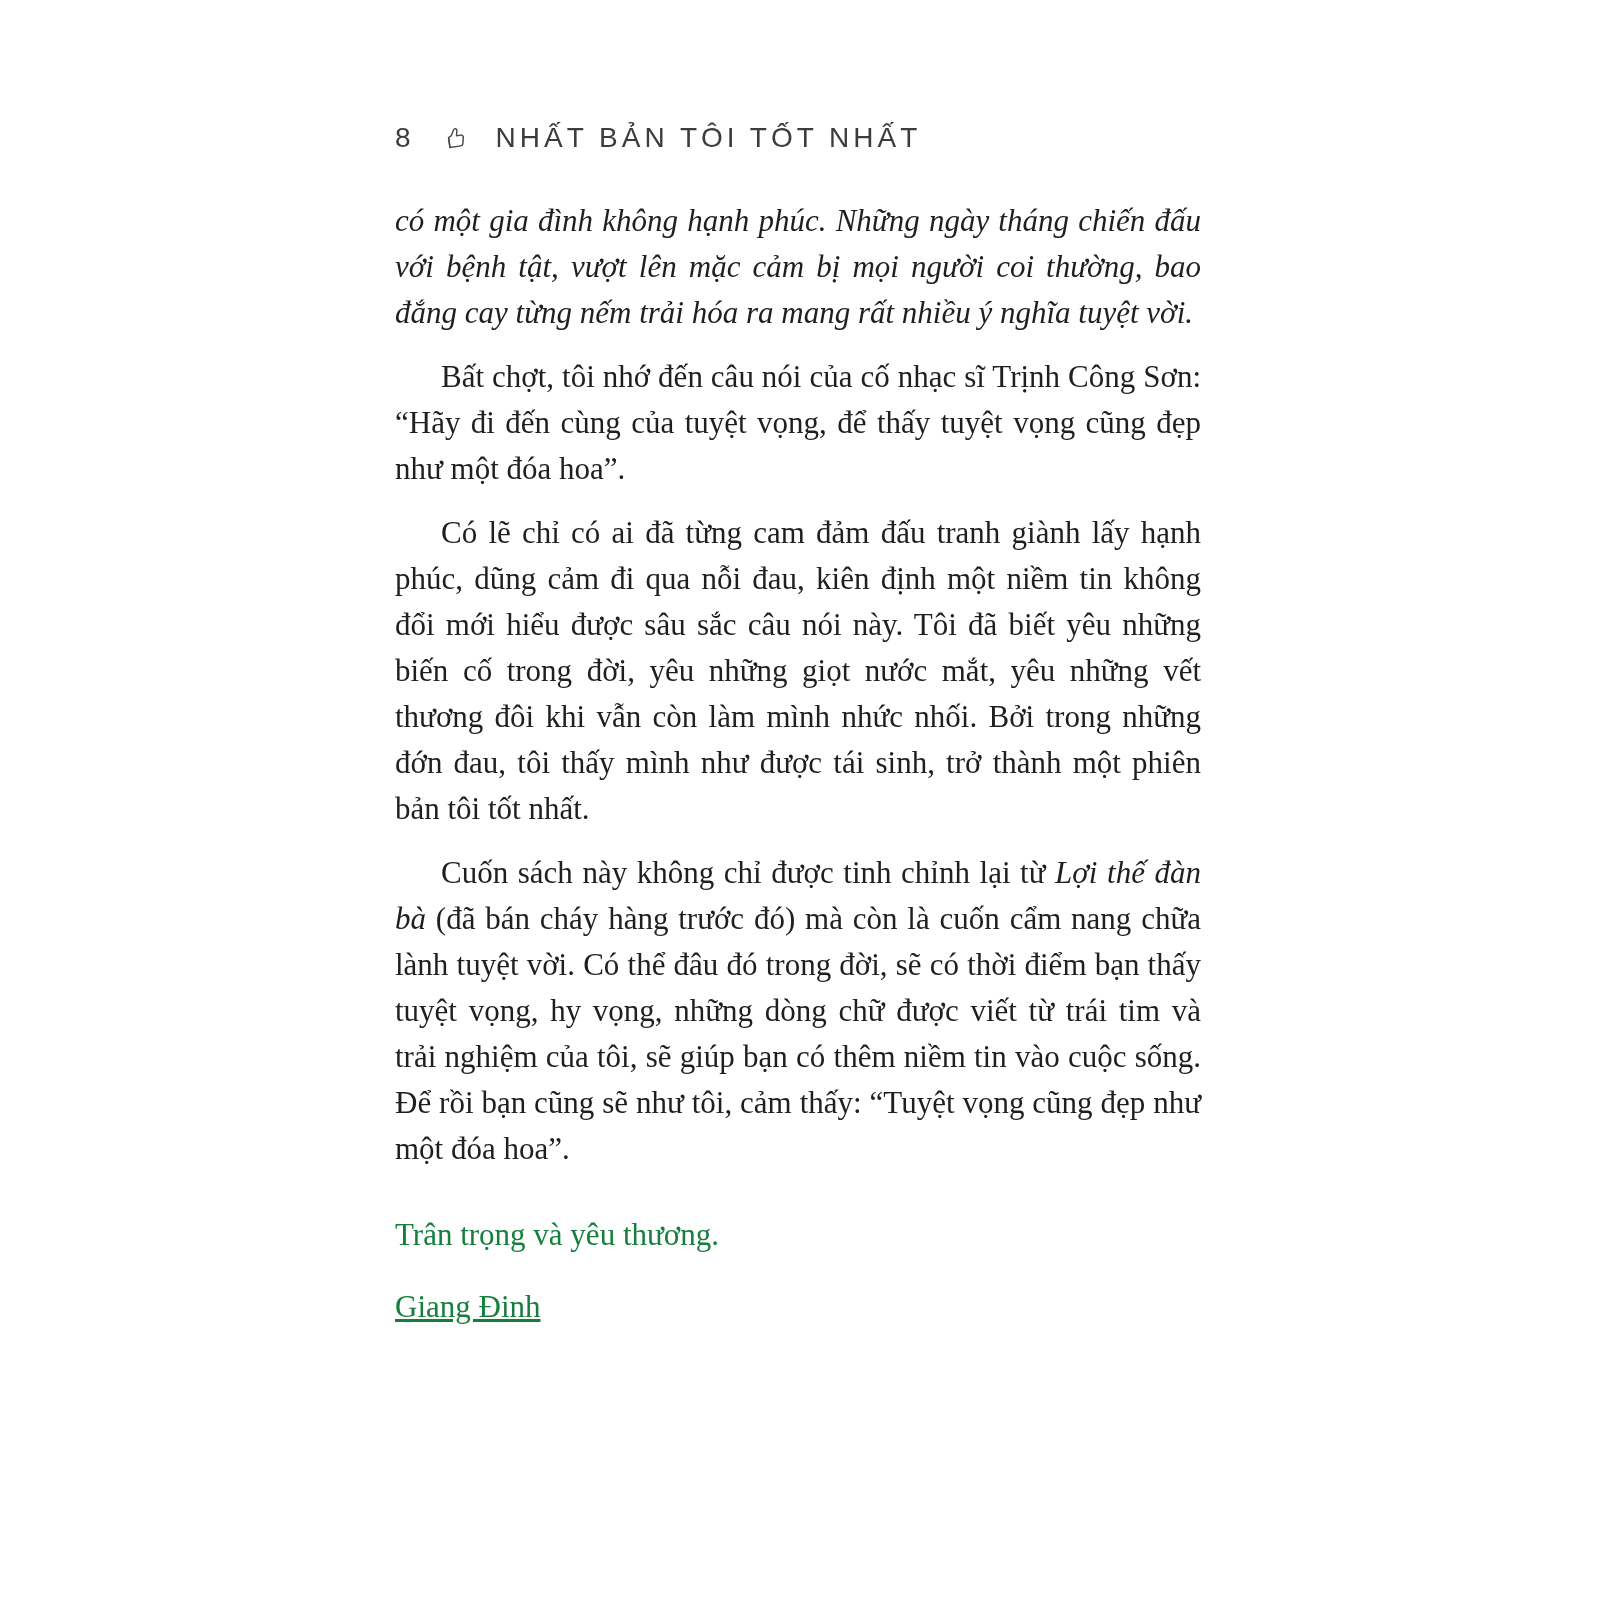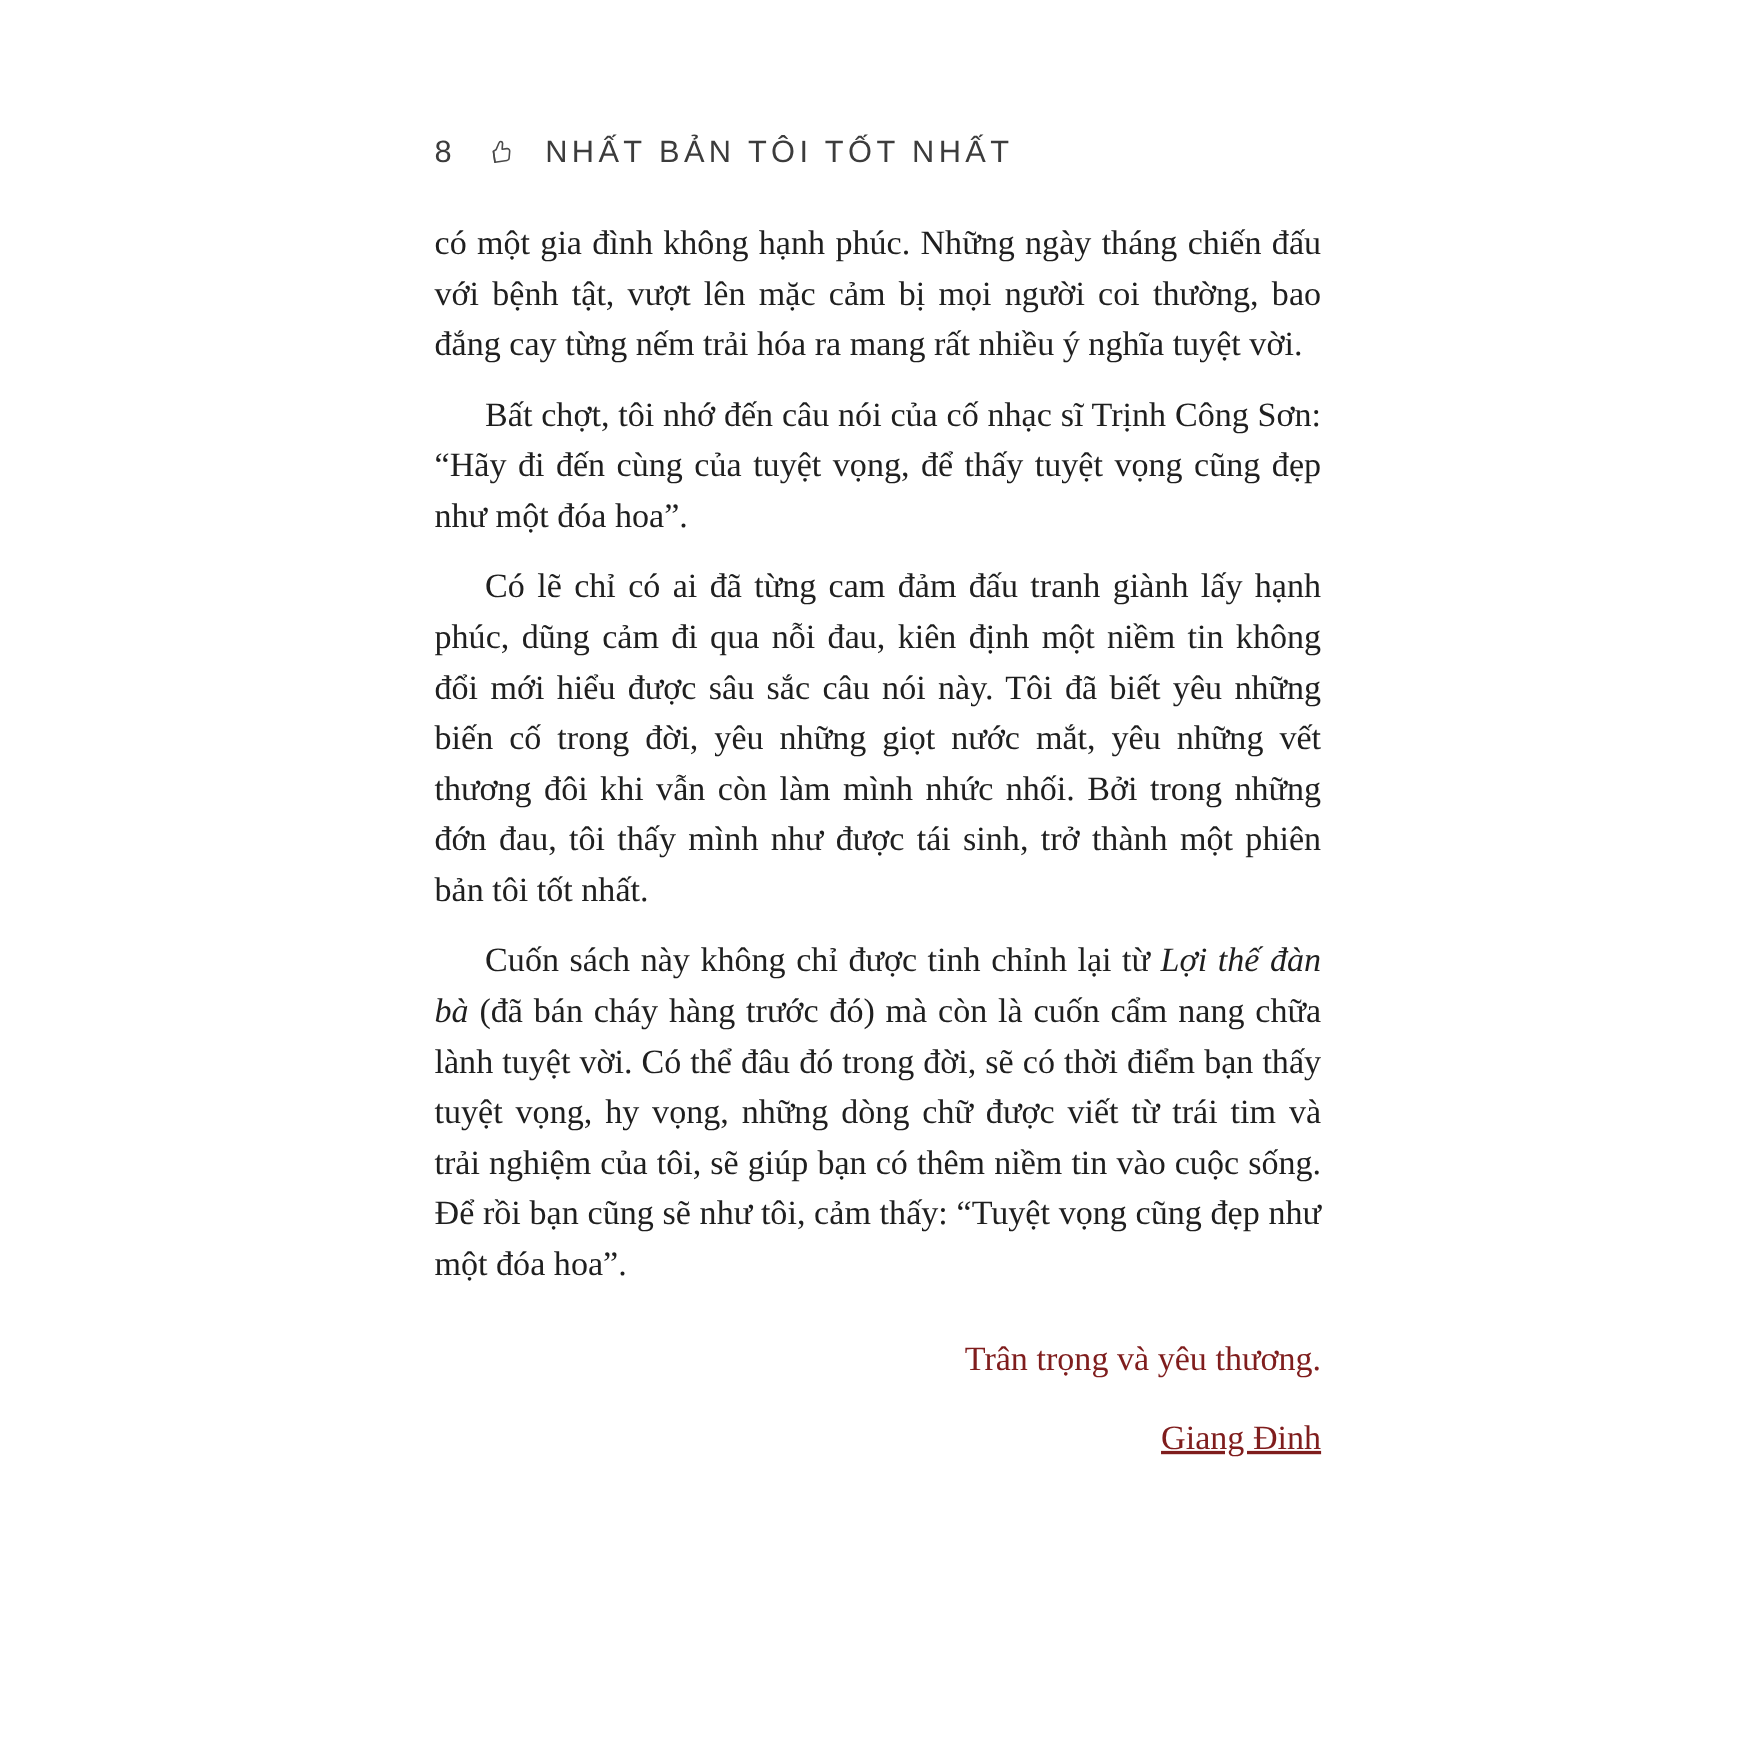--- a/index.html
+++ b/index.html
@@ -42,30 +42,30 @@
     font-family: "Liberation Serif", serif;
     font-size: 31px;
     line-height: 46px;
     color: #1f1f1f;
     text-align: justify;
     text-indent: 46px;
     margin: 0 0 18px 0;
   }
   .para.no-indent {
     text-indent: 0;
+    font-style: italic;
   }
   .para em {
     font-style: italic;
   }
   .signature {
     margin-top: 40px;
-    text-align: right;
     font-family: "Liberation Serif", serif;
     font-size: 31px;
-    color: #7f1d1d;
+    color: #15803d;
   }
   .sig-line {
     margin: 0 0 26px 0;
     line-height: 46px;
   }
   .sig-name {
     margin: 0;
     line-height: 46px;
     text-decoration: underline;
   }

